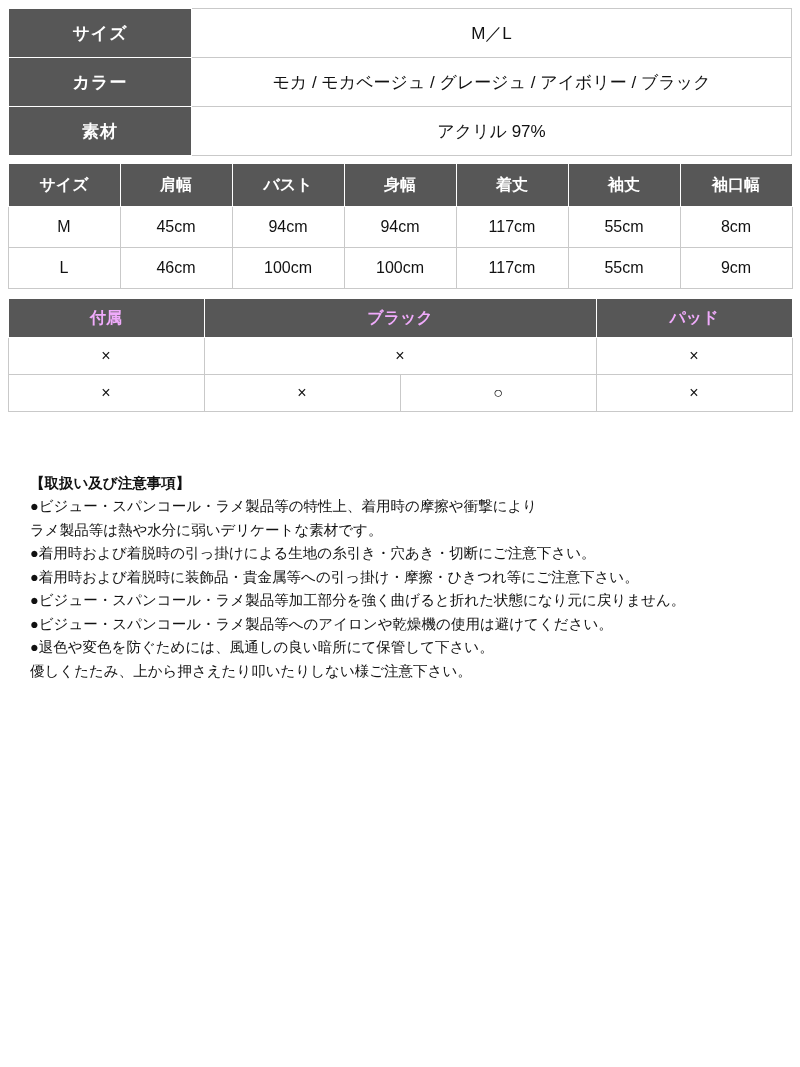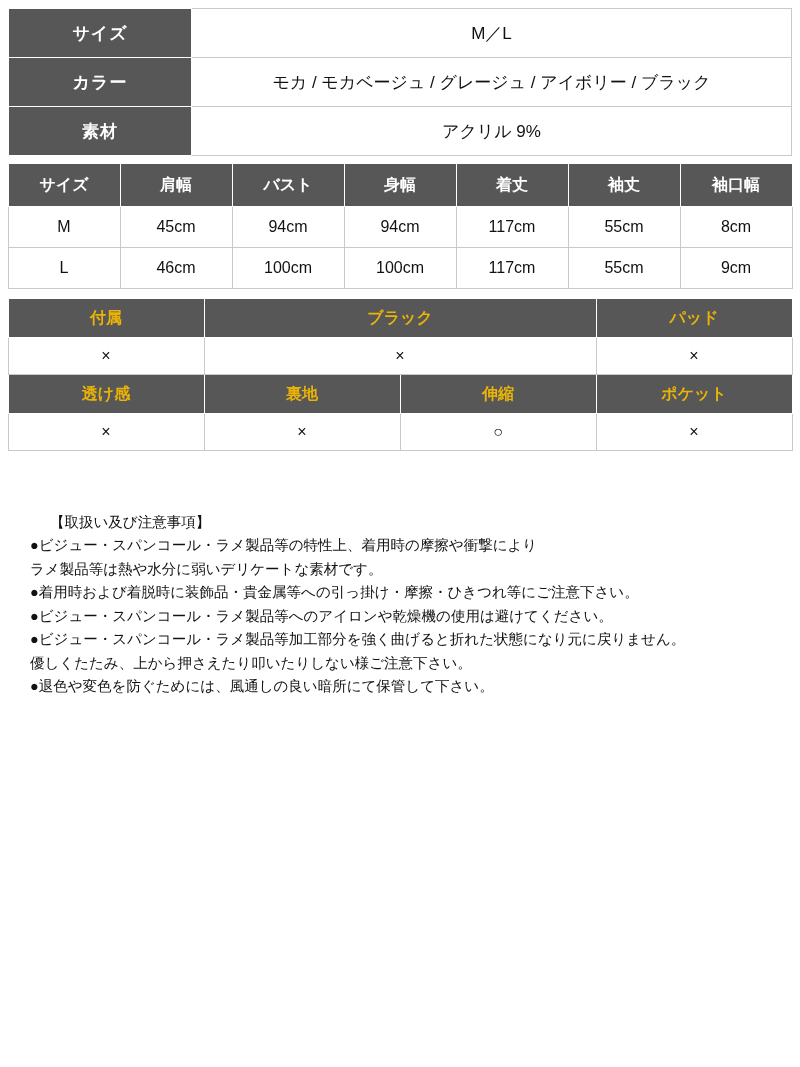--- a/index.html
+++ b/index.html
@@ -79,21 +79,21 @@
     color: #111;
   }
 
   
   .t-attr {
     width: 784px;
     margin: 9px auto 0 auto;
   }
   .t-attr th {
     background: #575757;
-    color: #eab308;
+    color: #f0abfc;
     font-weight: bold;
     font-size: 16px;
     height: 36px;
     border: 1px solid #ffffff;
     text-align: center;
     vertical-align: middle;
   }
   .t-attr td {
     background: #ffffff;
     border: 1px solid #c9c9c9;
@@ -113,42 +113,41 @@
     margin: 60px 0 0 30px;
     font-size: 14.5px;
     line-height: 1.62;
     color: #111;
     width: 740px;
   }
   .notes div {
     white-space: pre-wrap;
   }
   .notes .head {
-    font-weight: normal;
-    margin-left: 20px;
+    font-weight: bold;
   }
 </style>
 </head>
 <body>
 
 <div class="page">
 
   <table class="t-basic">
     <tbody>
       <tr>
         <th>サイズ</th>
         <td>M／L</td>
       </tr>
       <tr>
         <th>カラー</th>
         <td>モカ / モカベージュ / グレージュ / アイボリー / ブラック</td>
       </tr>
       <tr>
         <th>素材</th>
-        <td>アクリル 9%</td>
+        <td>アクリル 97%</td>
       </tr>
     </tbody>
   </table>
 
   <table class="t-size">
     <colgroup>
       <col style="width:112px">
       <col style="width:112px">
       <col style="width:112px">
       <col style="width:112px">
@@ -201,38 +200,33 @@
         <th colspan="1">付属</th>
         <th colspan="2">ブラック</th>
         <th colspan="1">パッド</th>
       </tr>
       <tr>
         <td colspan="1" class="mark">×</td>
         <td colspan="2" class="mark">×</td>
         <td colspan="1" class="mark">×</td>
       </tr>
       <tr>
-        <th>透け感</th>
-        <th>裏地</th>
-        <th>伸縮</th>
-        <th>ポケット</th>
-      </tr>
-      <tr>
         <td class="mark">×</td>
         <td class="mark">×</td>
         <td class="mark">○</td>
         <td class="mark">×</td>
       </tr>
     </tbody>
   </table>
 
   <div class="notes">
     <div class="head">【取扱い及び注意事項】</div>
     <div>●ビジュー・スパンコール・ラメ製品等の特性上、着用時の摩擦や衝撃により</div>
     <div>ラメ製品等は熱や水分に弱いデリケートな素材です。</div>
+    <div>●着用時および着脱時の引っ掛けによる生地の糸引き・穴あき・切断にご注意下さい。</div>
     <div>●着用時および着脱時に装飾品・貴金属等への引っ掛け・摩擦・ひきつれ等にご注意下さい。</div>
+    <div>●ビジュー・スパンコール・ラメ製品等加工部分を強く曲げると折れた状態になり元に戻りません。</div>
     <div>●ビジュー・スパンコール・ラメ製品等へのアイロンや乾燥機の使用は避けてください。</div>
-    <div>●ビジュー・スパンコール・ラメ製品等加工部分を強く曲げると折れた状態になり元に戻りません。</div>
+    <div>●退色や変色を防ぐためには、風通しの良い暗所にて保管して下さい。</div>
     <div>優しくたたみ、上から押さえたり叩いたりしない様ご注意下さい。</div>
-    <div>●退色や変色を防ぐためには、風通しの良い暗所にて保管して下さい。</div>
   </div>
 
 </div>
 
 </body></html>

